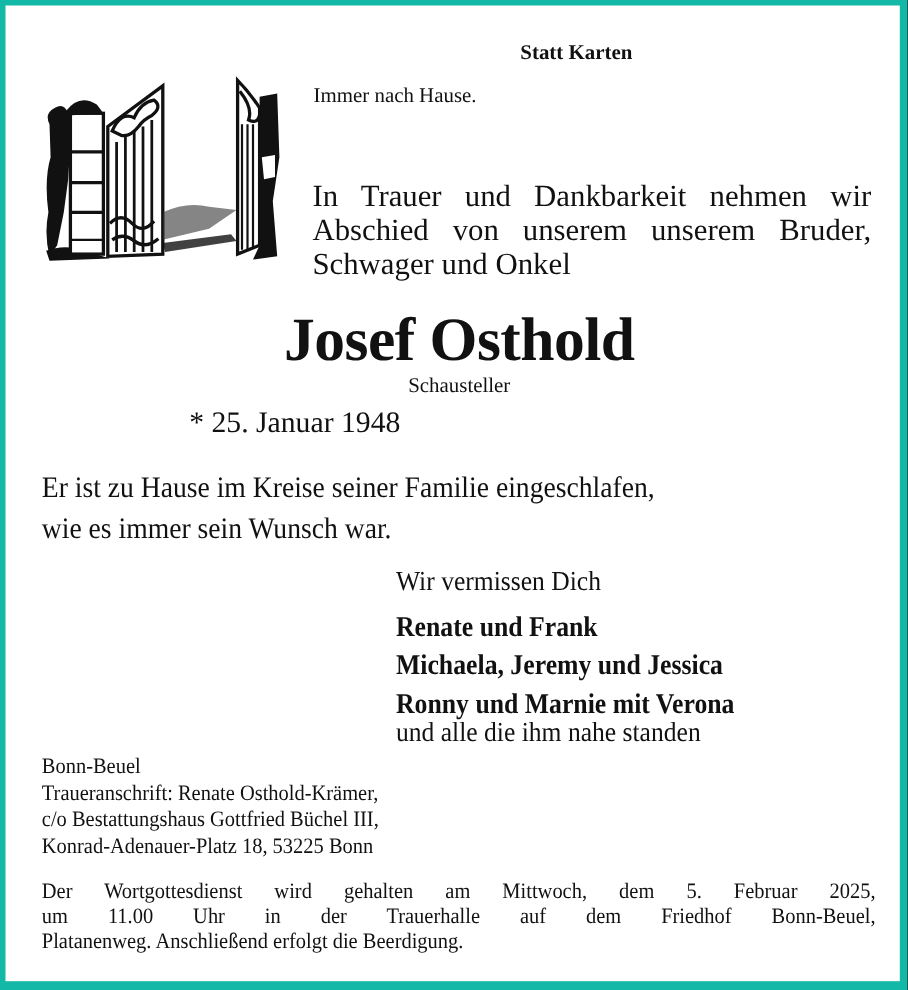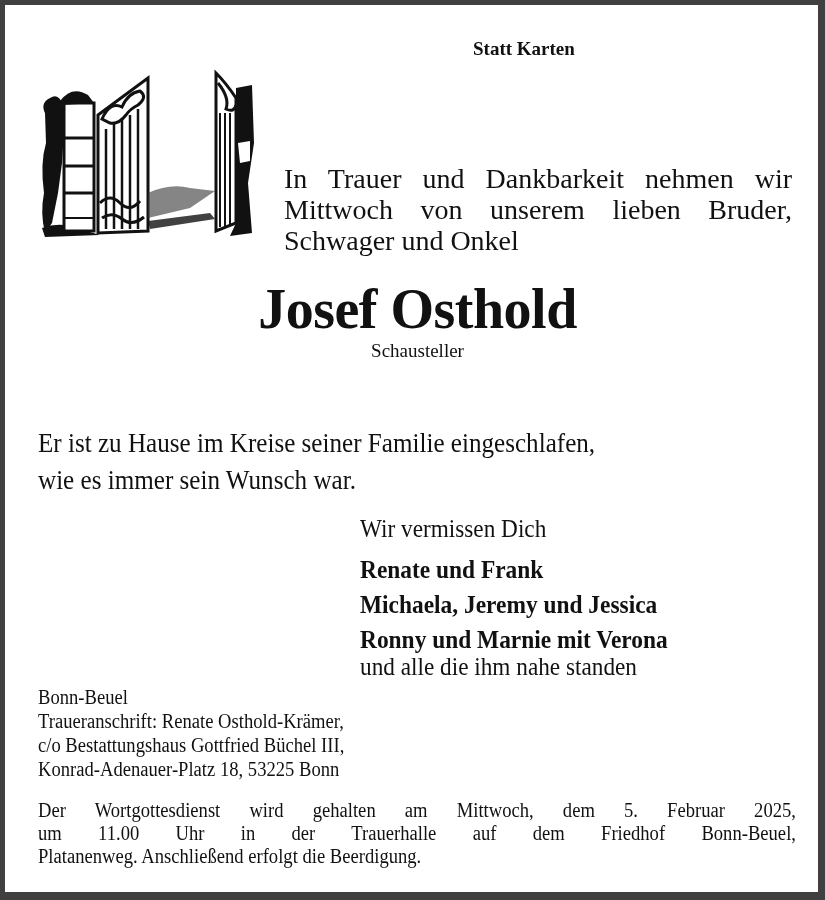--- a/index.html
+++ b/index.html
@@ -1,20 +1,20 @@
 <!DOCTYPE html>
 <html><head>
 <meta charset="utf-8">
 <style>
   html, body { margin: 0; padding: 0; background: #000; }
   body { width: 825px; height: 900px; overflow: hidden; }
   .frame {
     position: absolute; left: 0; top: 0;
     width: 825px; height: 900px; box-sizing: border-box;
-    background: #404040;
+    background: #14b8a6;
     padding-left: 27px;
   }
   .page {
     position: absolute; left: 5px; top: 5px;
     width: 813px; height: 887px;
     background: #fff;
     font-family: "Liberation Serif", serif;
     color: #111;
   }
   .abs { position: absolute; white-space: nowrap; }
@@ -80,31 +80,33 @@
 
       <path d="M196 45 L212 42 L214 100 L208 140 L212 190 L190 193 L196 180 Z" fill="#111"></path>
       <path d="M198 100 L210 98 L210 118 L200 120 Z" fill="#fff"></path>
     </svg>
 
     <div class="abs statt">
       <span>Statt Karten</span>
     </div>
 
     <div class="abs verse">
+      <div>Immer nach Hause.</div>
     </div>
 
     <div class="abs intro">
       <div style="text-align:justify;text-align-last:justify">In Trauer und Dankbarkeit nehmen wir</div>
-      <div style="text-align:justify;text-align-last:justify">Mittwoch von unserem lieben Bruder,</div>
+      <div style="text-align:justify;text-align-last:justify">Abschied von unserem unserem Bruder,</div>
       <div class="last">Schwager und Onkel</div>
     </div>
 
     <div class="abs name">Josef Osthold</div>
     <div class="abs profession">Schausteller</div>
 
+    <div class="abs dates birth">* 25. Januar 1948</div>
 
     <div class="abs quote">
       <div>Er ist zu Hause im Kreise seiner Familie eingeschlafen,</div>
       <div>wie es immer sein Wunsch war.</div>
     </div>
 
     <div class="abs miss">Wir vermissen Dich</div>
 
     <div class="abs mourners">
       <div>Renate und Frank</div>

